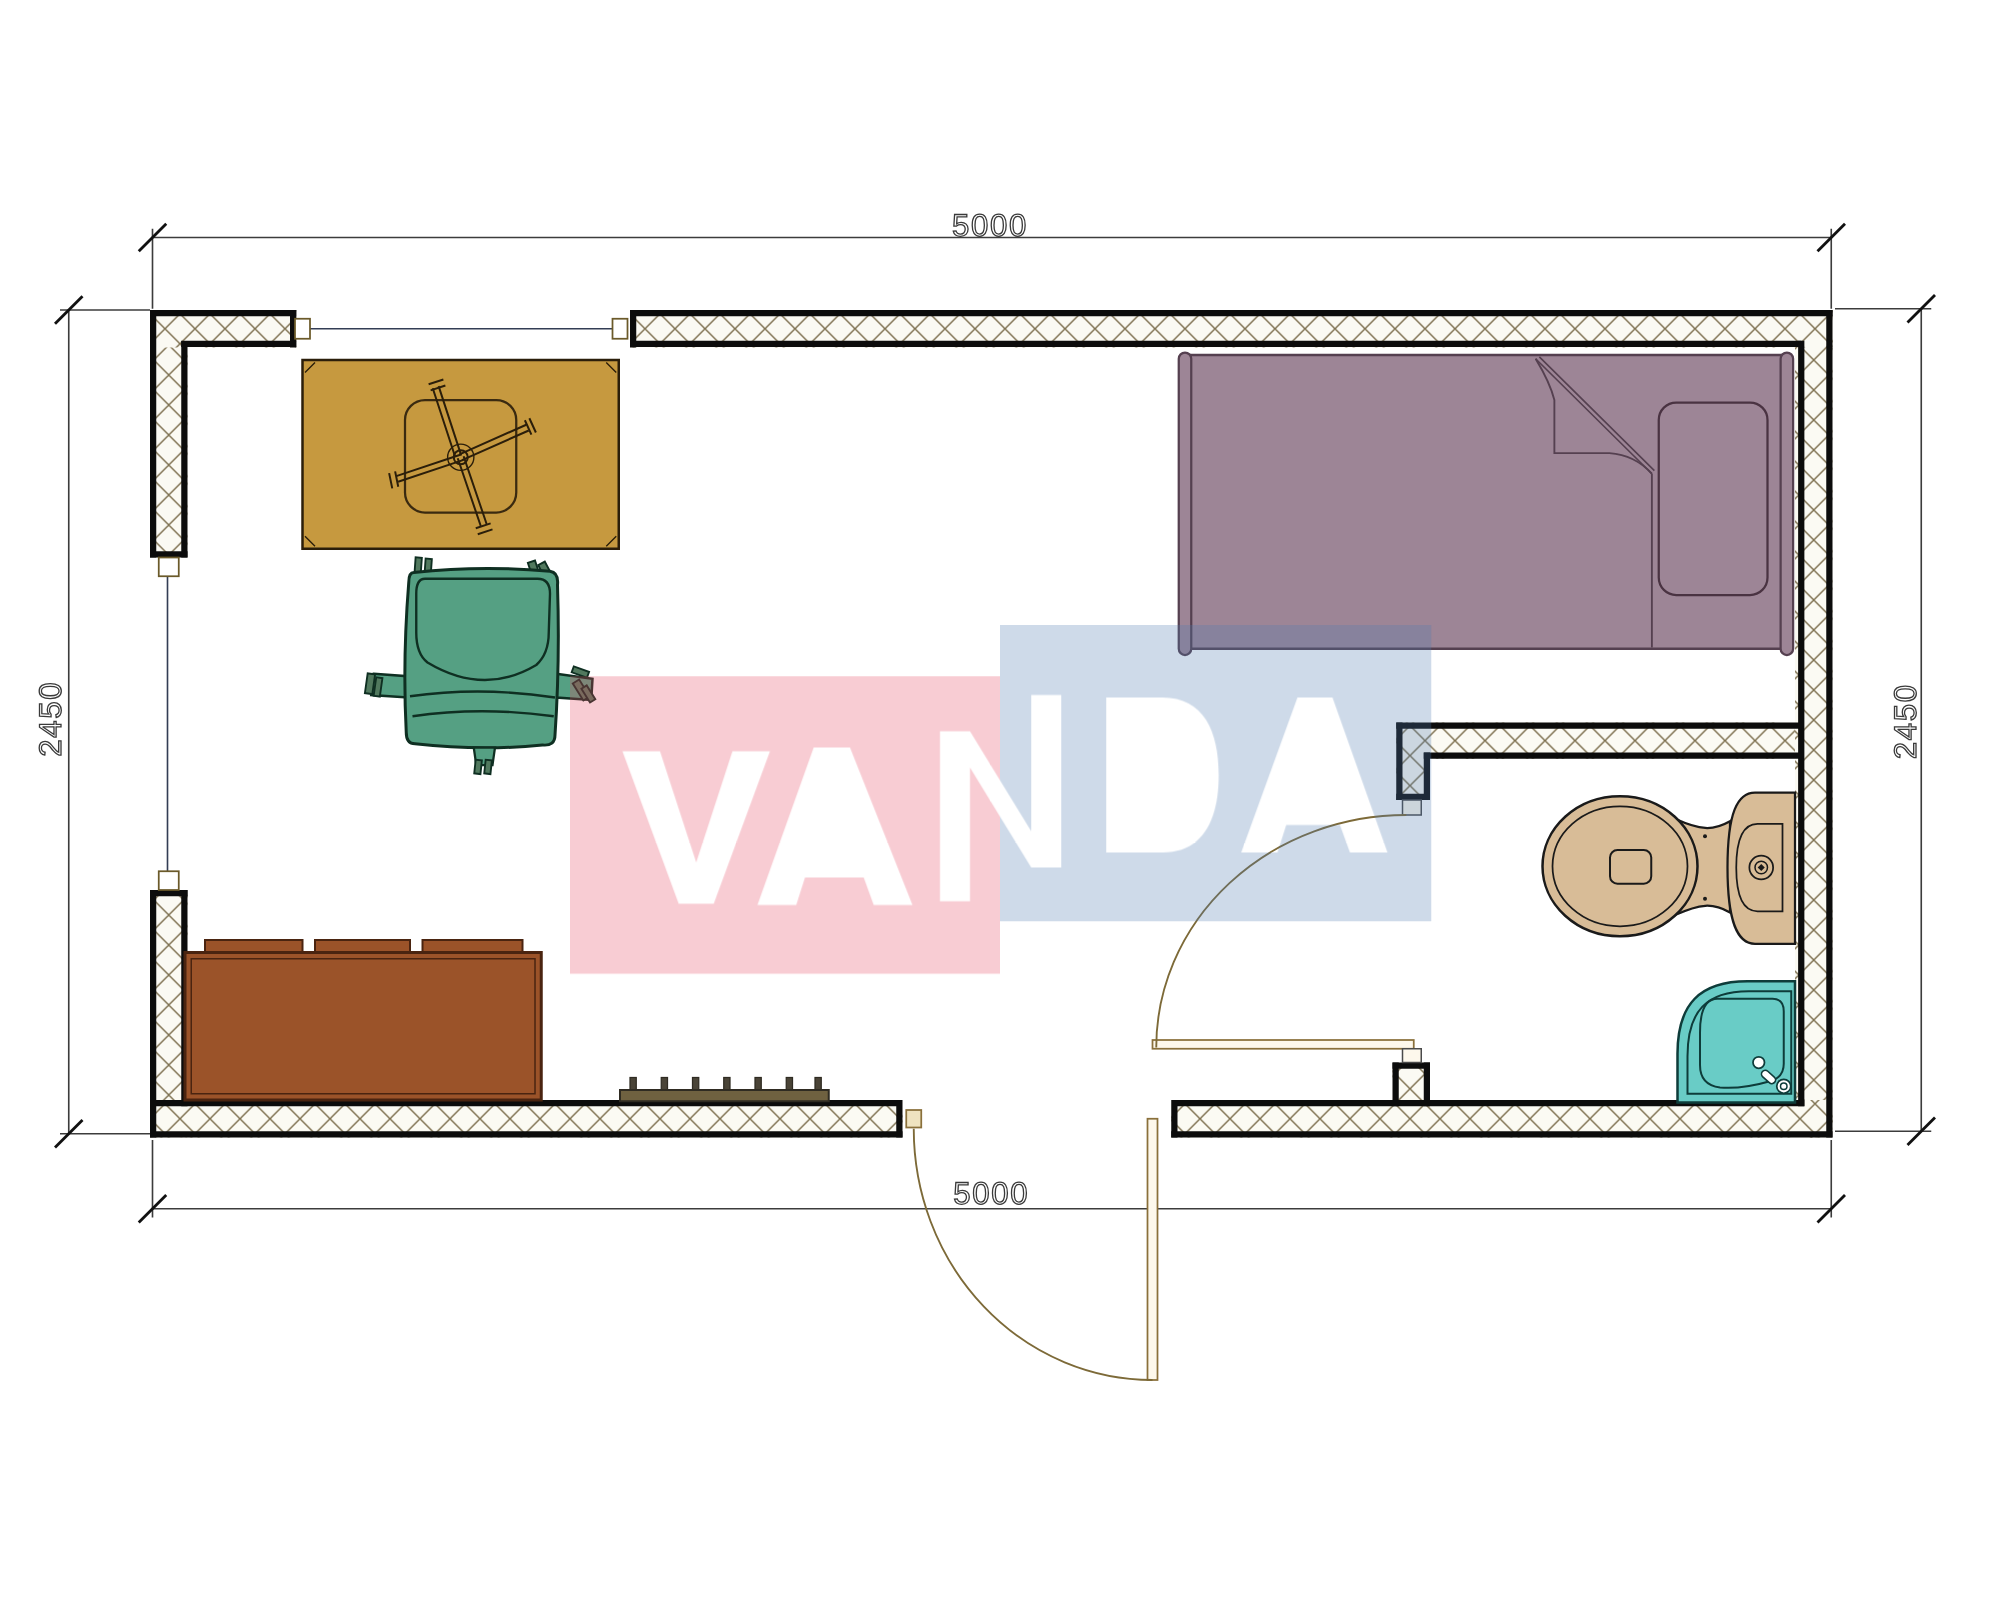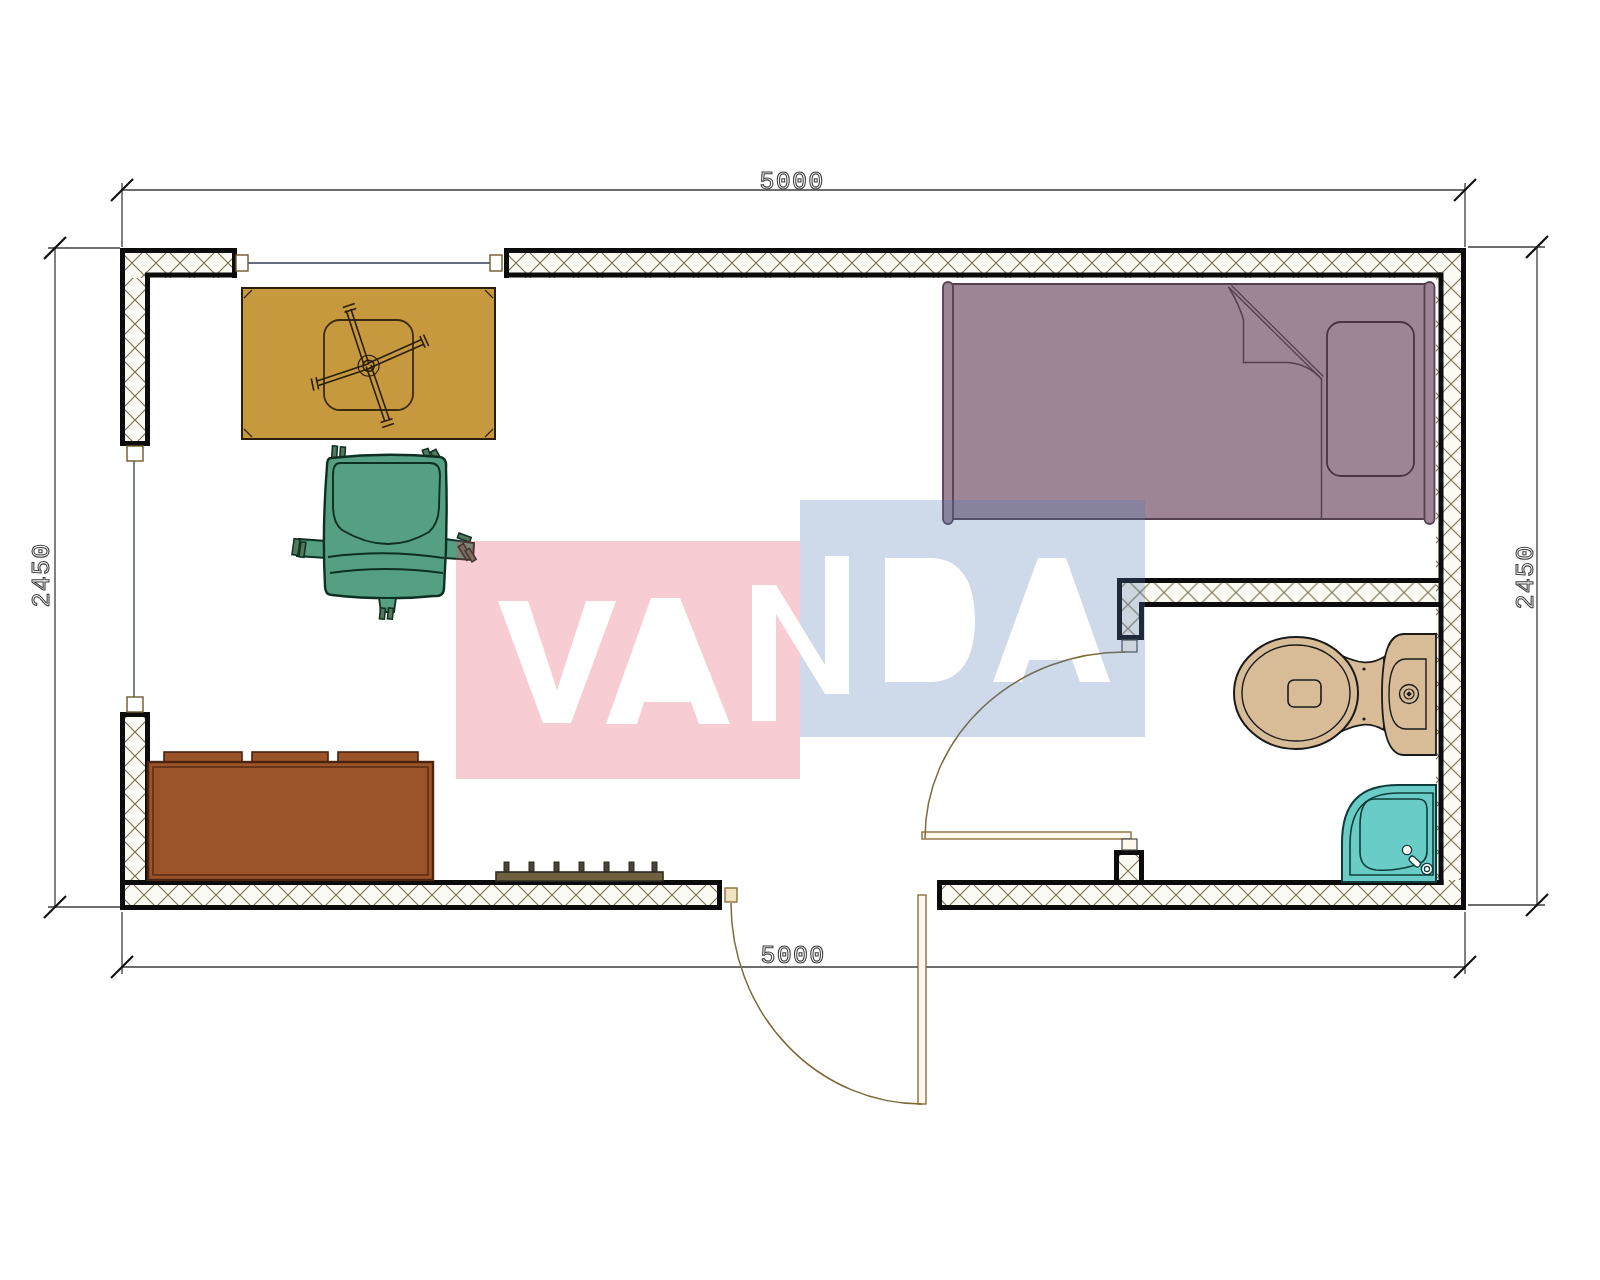--- a/index.html
+++ b/index.html
@@ -1,16 +1,16 @@
 <!DOCTYPE html>
 <html><head>
 <meta charset="utf-8">
 <style>
   html,body{margin:0;padding:0;background:#ffffff;}
-  .page{width:1332px;height:1280px;position:relative;font-family:Liberation Mono, monospace;}
+  .page{width:1332px;height:1280px;position:relative;font-family:Liberation Sans, sans-serif;}
   svg{display:block;}
 </style>
 </head>
 <body>
 <div class="page">
 <svg width="1600" height="1280" viewBox="0 0 1600 1280">
 <defs>
   <g id="hatchtile">
     <rect width="24" height="24" fill="#fbfaf3"></rect>
     <path d="M0,0 L24,24 M24,0 L0,24" stroke="#7e7150" stroke-width="1.15" fill="none"></path>

